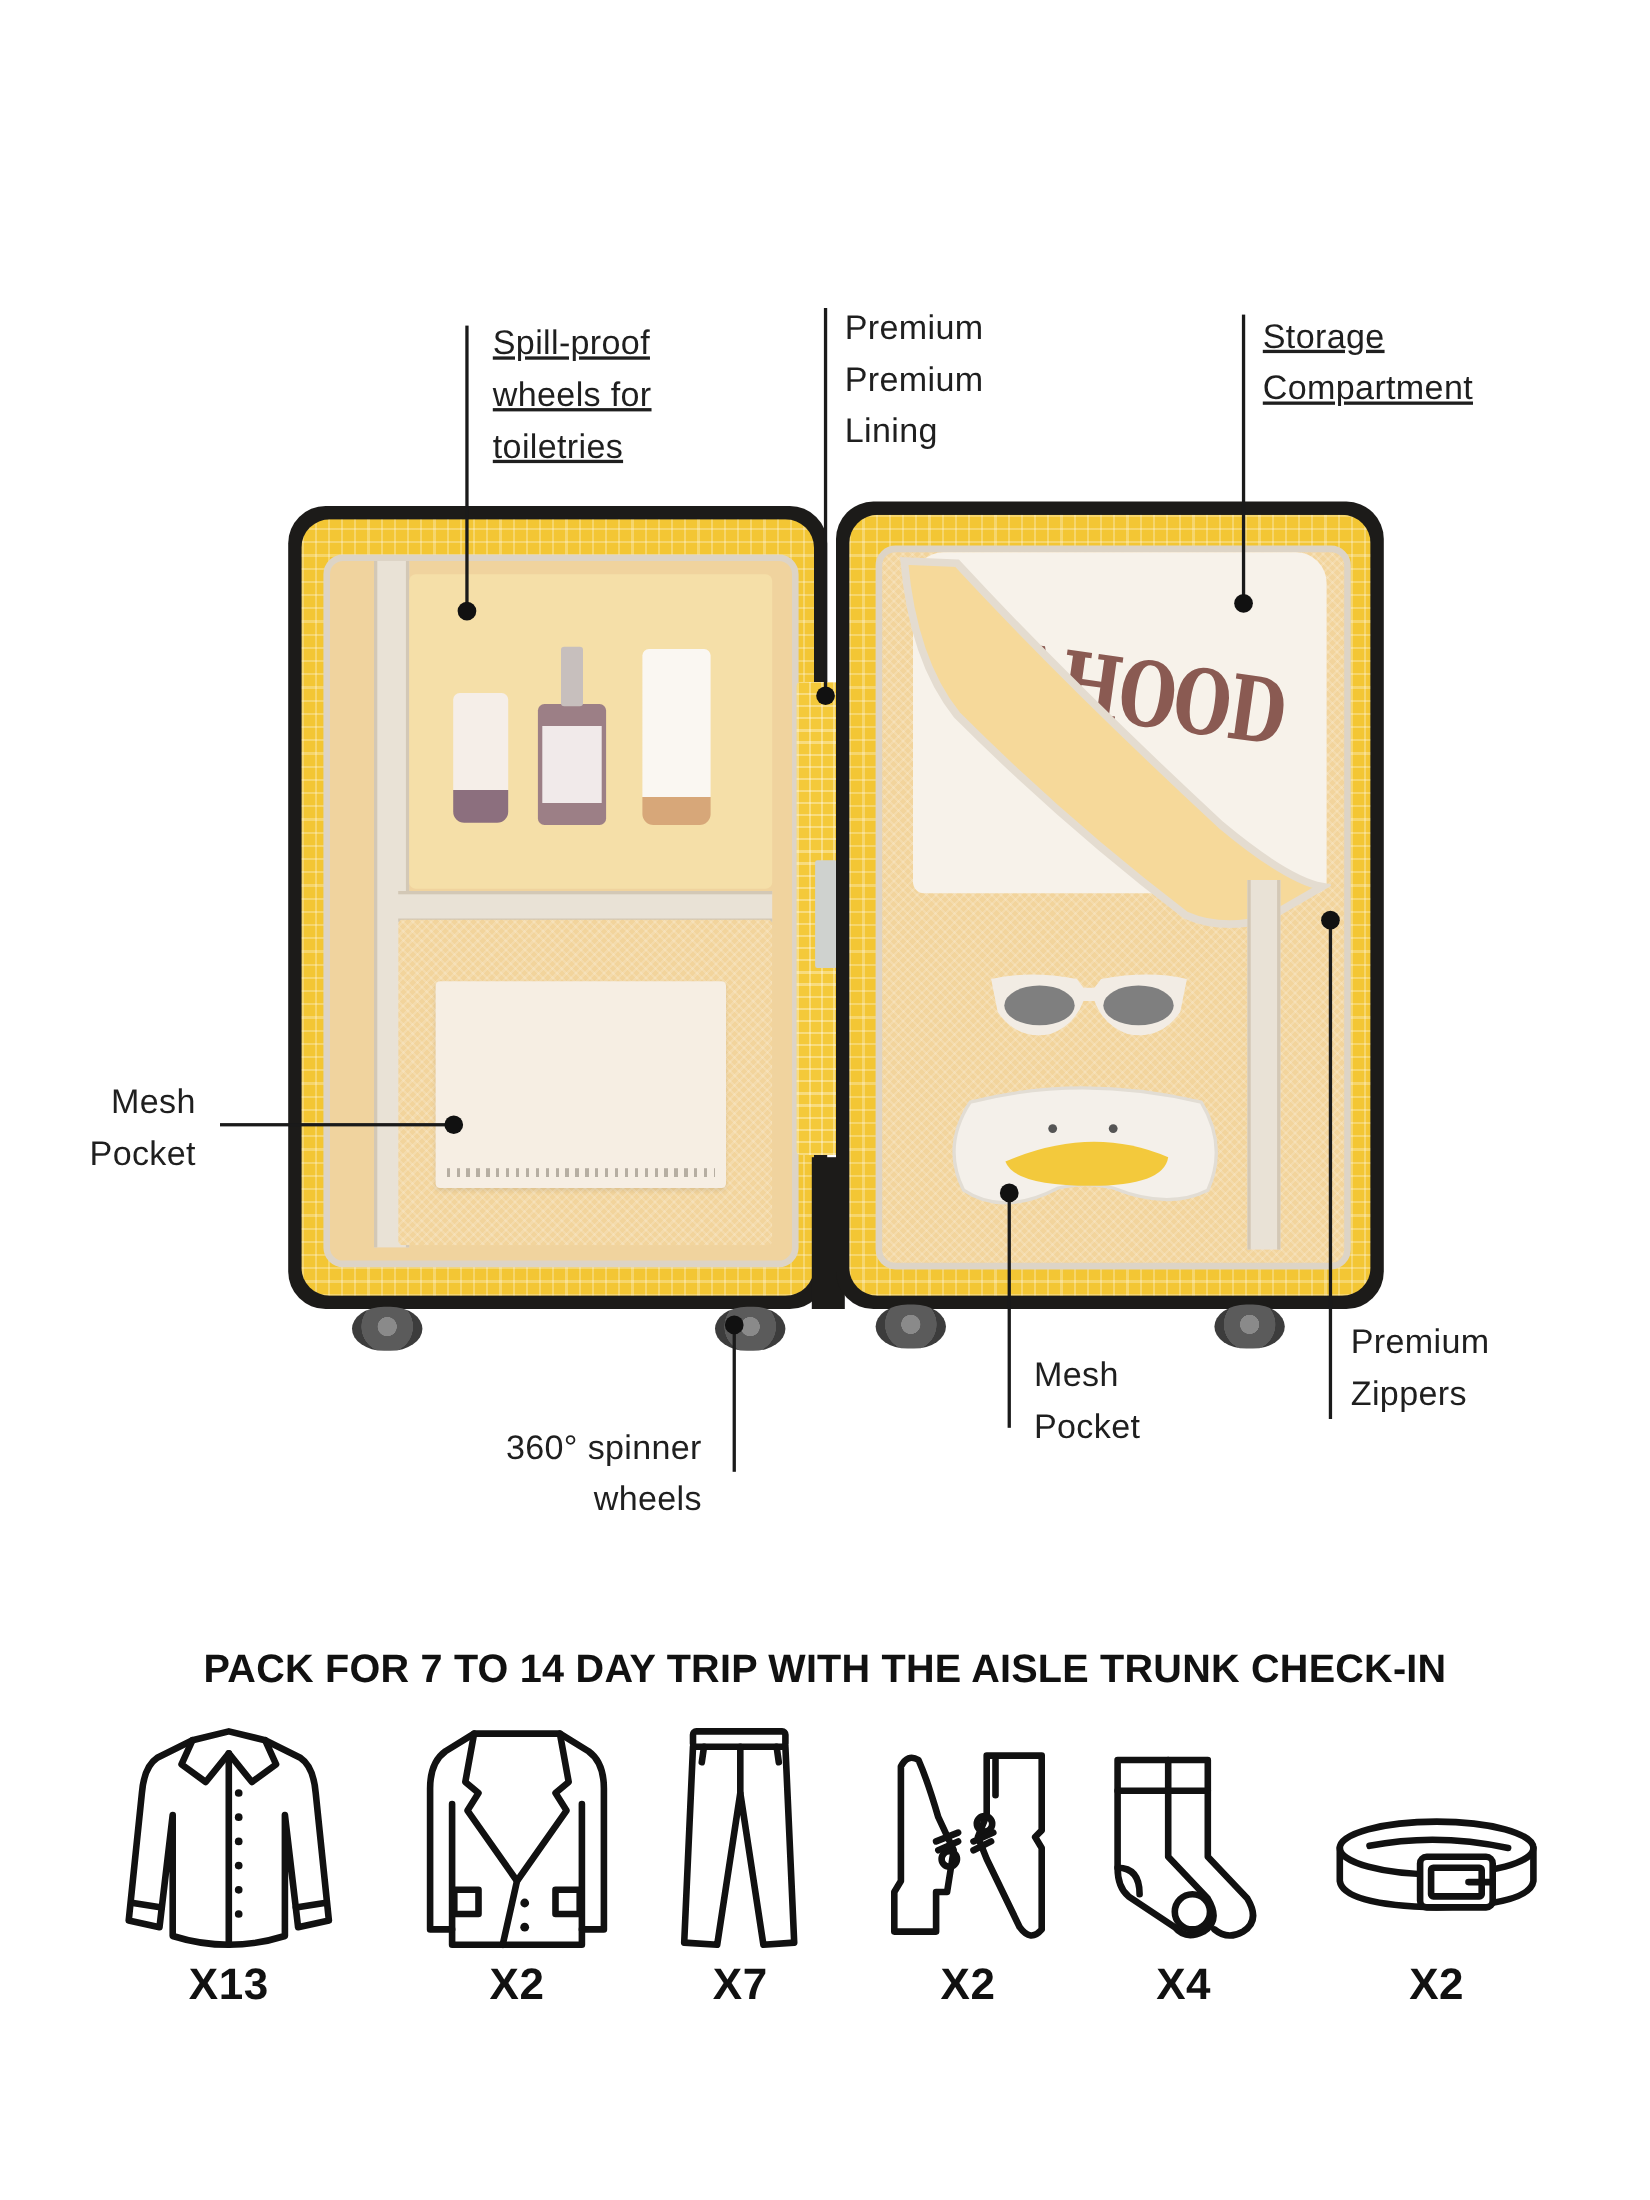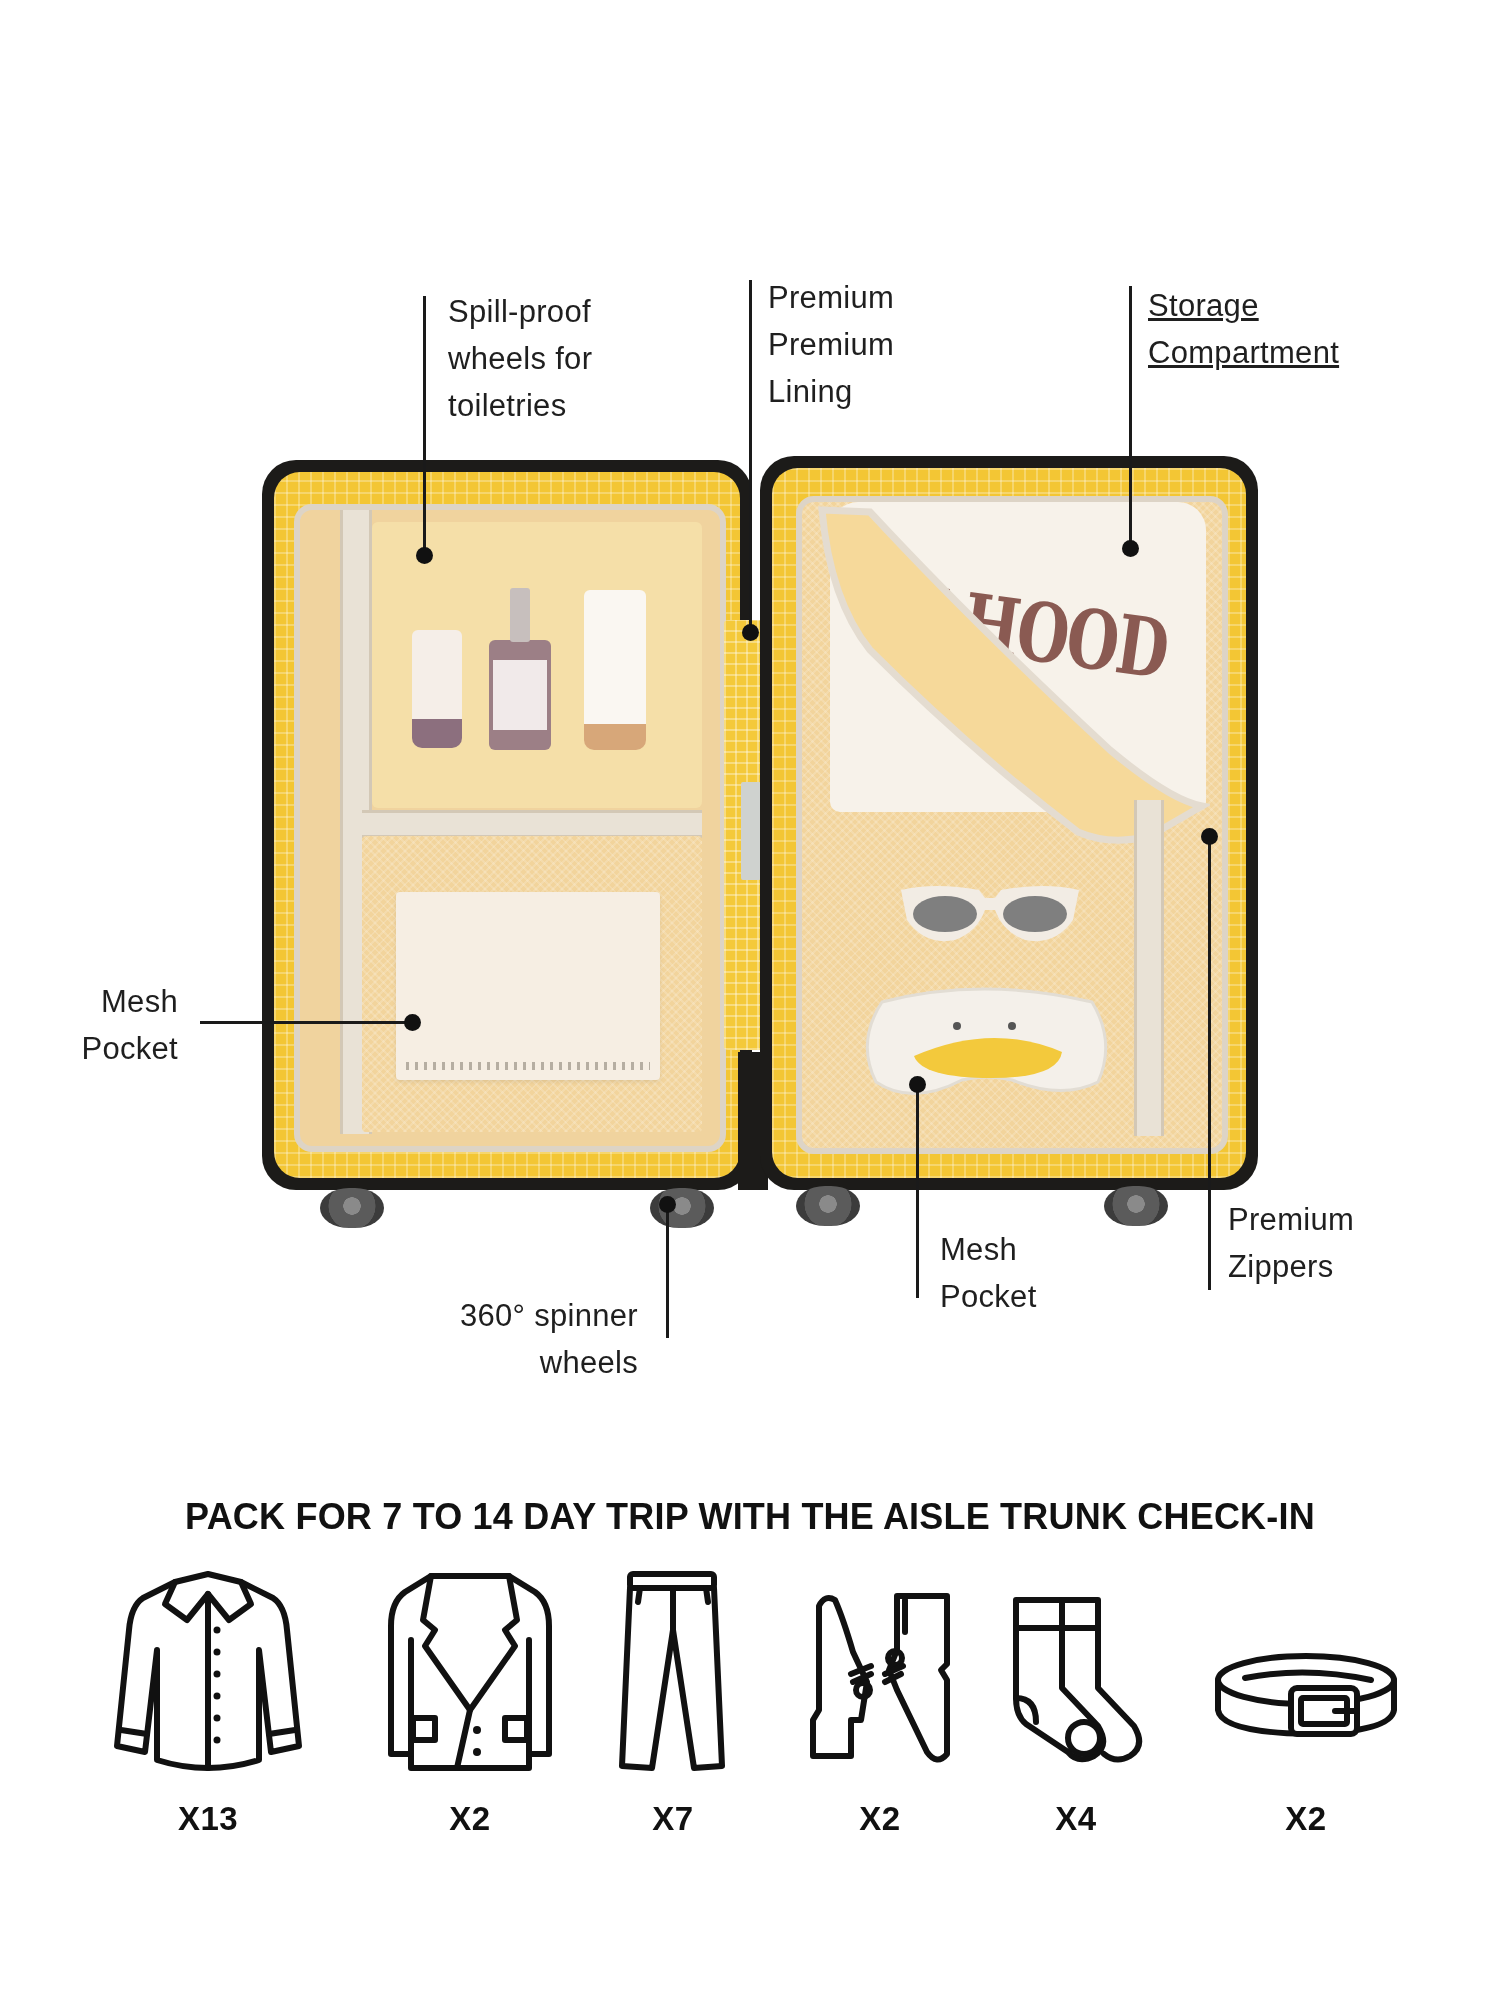--- a/index.html
+++ b/index.html
@@ -44,21 +44,21 @@
   .flap { position: absolute; }
   .hoodie { position: absolute; background: #f7f2ea; border-radius: 28px 28px 10px 10px; }
   .hood-text { position: absolute; font-family: "DejaVu Serif", serif; font-weight: bold; color: #8a5a52;
                font-size: 60px; letter-spacing: -2px; transform: rotate(8deg) scaleY(1.35); }
 
   
   .pack-title { position: absolute; left: 0; width: 1500px; top: 1496px; text-align: center;
                 font-size: 36px; font-weight: bold; letter-spacing: 0.2px; color: #111; }
   .pack-item { position: absolute; top: 1570px; width: 220px; text-align: center; }
   .pack-item svg { display: block; margin: 0 auto; }
-  .pack-count { display: block; font-size: 33px; font-weight: bold; color: #111; margin-top: 20px; letter-spacing: 0.5px; }
+  .pack-count { display: block; font-size: 40px; font-weight: bold; color: #111; margin-top: 2px; letter-spacing: 0.5px; }
 </style>
 </head>
 <body>
 
 <div>
 
   <div class="shell" style="left:262px; top:460px; width:490px; height:730px;"></div>
   <div class="lining" style="left:274px; top:472px; width:466px; height:706px;"></div>
   <div class="pocket" style="left:294px; top:504px; width:420px; height:636px; background:#f0d39e;"></div>
   <div class="zipstrip" style="left:340px; top:510px; width:26px; height:624px;"></div>
@@ -104,21 +104,21 @@
   </svg>
 
   <div class="wheel" style="left:320px; top:1188px;"></div>
   <div class="wheel" style="left:650px; top:1188px;"></div>
   <div class="wheel" style="left:796px; top:1186px;"></div>
   <div class="wheel" style="left:1104px; top:1186px;"></div>
 </div>
 
 <div class="vline" style="left:423px; top:296px; height:260px;"></div>
 <div class="dot" style="left:416px; top:547px;"></div>
-<div class="label" style="left:448px; top:288px;">
+<div class="label" style="left:448px; top:288px;text-decoration:underline;">
   <span class="ln">Spill-proof</span>
   <span class="ln">wheels for</span>
   <span class="ln">toiletries</span>
 </div>
 
 <div class="vline" style="left:749px; top:280px; height:350px;"></div>
 <div class="dot" style="left:742px; top:624px;"></div>
 <div class="label" style="left:768px; top:274px;">
   <span class="ln">Premium</span>
   <span class="ln">Premium</span>

